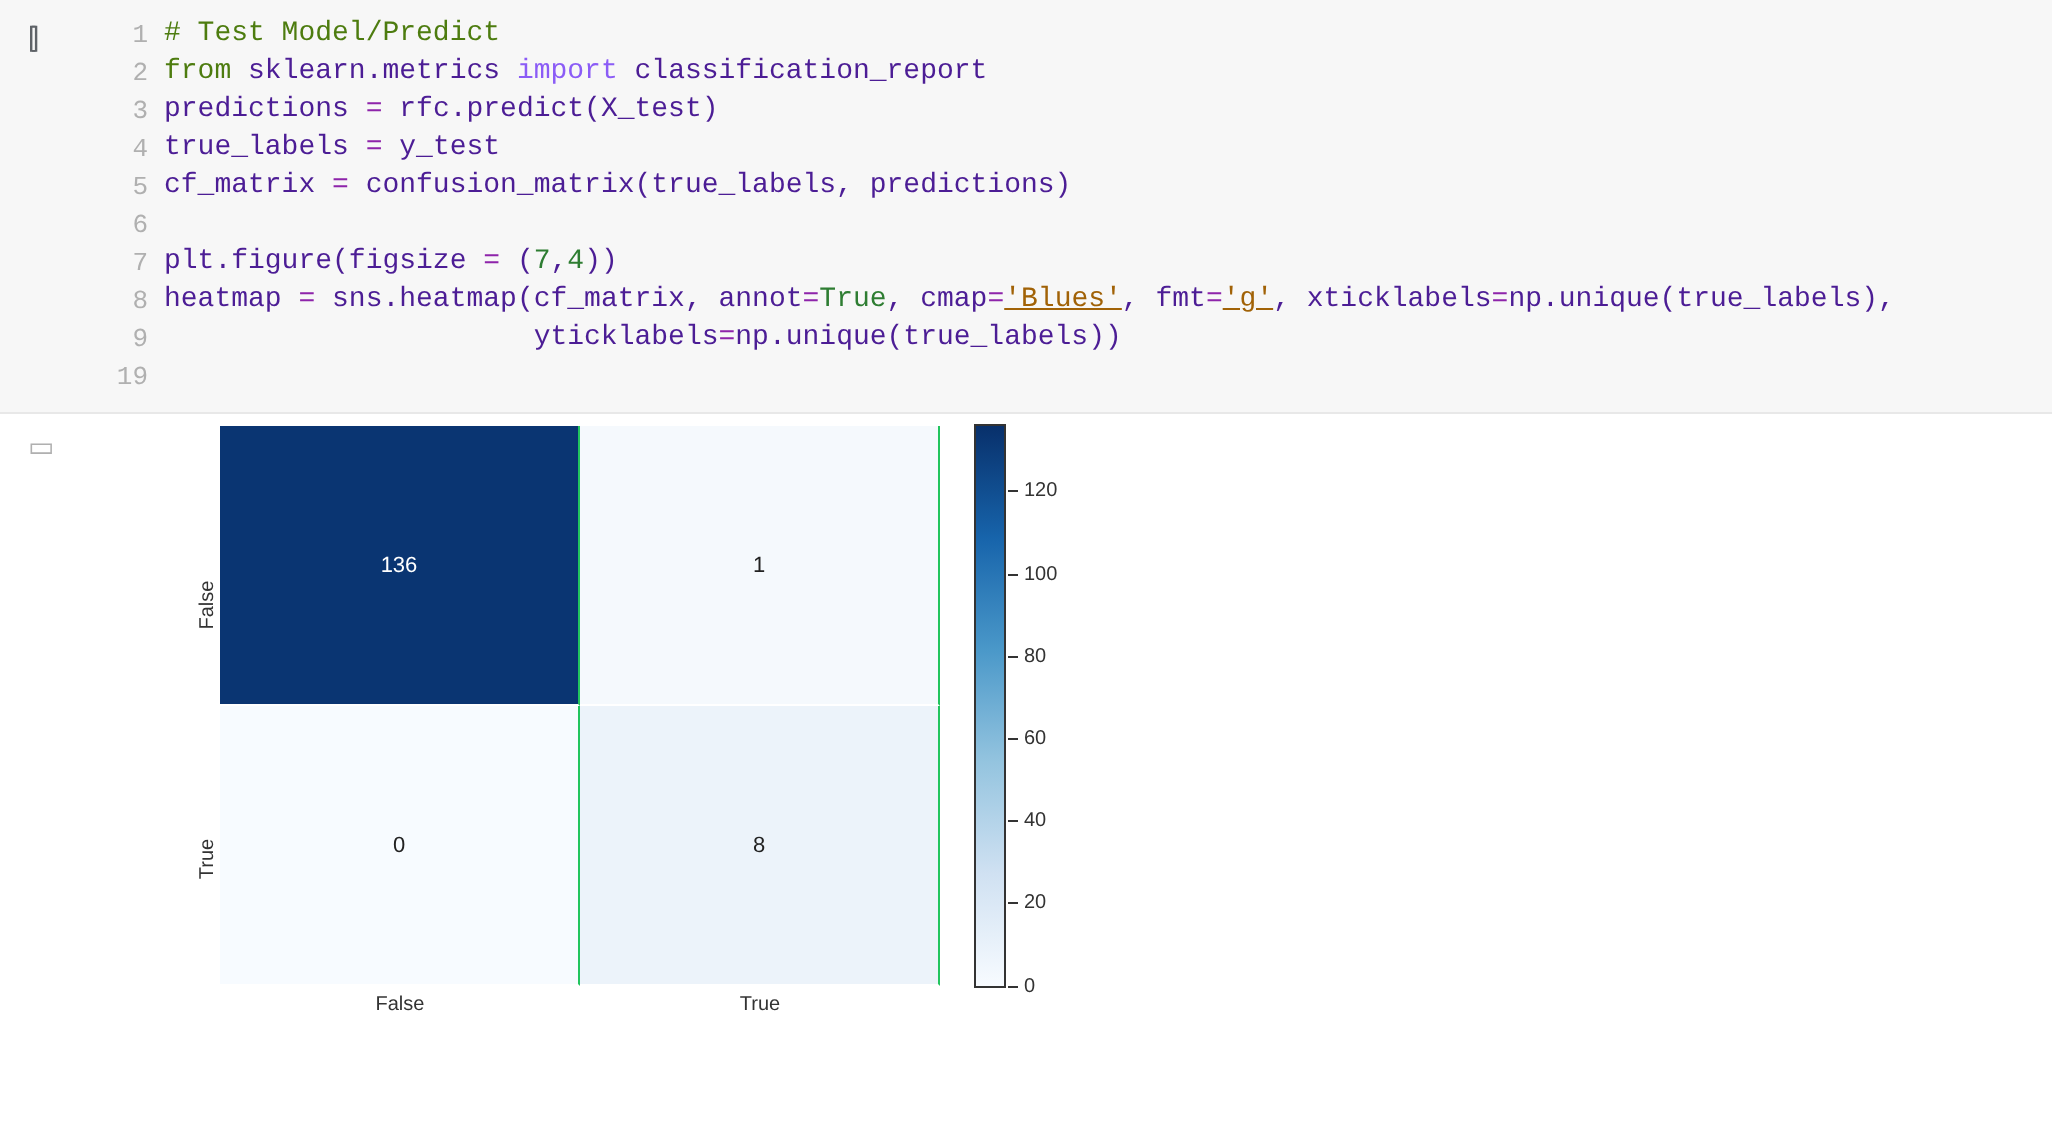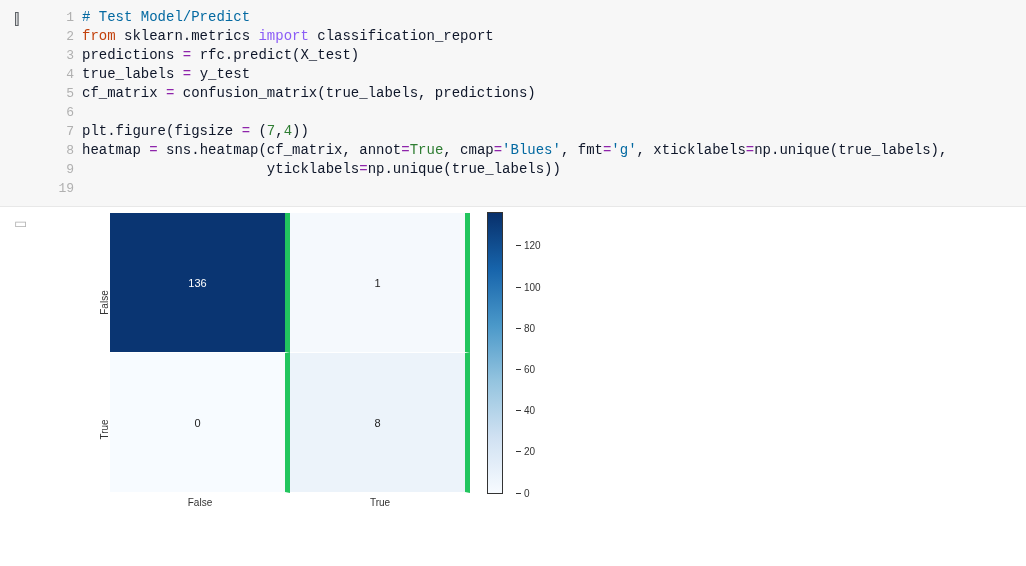--- a/index.html
+++ b/index.html
@@ -43,26 +43,26 @@
   }
   .code-col {
     flex: 1;
     padding: 2px 0 0 8px;
     line-height: 19px;
     font-size: 14px;
     white-space: pre;
     overflow: hidden;
     color: #222;
   }
-  .tk-comment { color: #0369a1; }
-  .tk-keyword { color: #c2410c; }
+  .tk-comment { color: #4d7c0f; }
+  .tk-keyword { color: #4d7c0f; }
   .tk-import  { color: #8b5cf6; }
   .tk-builtin { color: #2e7d32; }
-  .tk-string  { color: #0369a1; }
-  .tk-name    { color: #0f172a; text-align: center; }
+  .tk-string  { color: #a16207; text-decoration: underline; }
+  .tk-name    { color: #4c1d95; text-align: center; }
   .tk-op      { color: #8e24aa; }
 
   .output-cell {
     background: #fff;
     padding: 4px 0 10px 0;
   }
   .output-icon {
     color: #b0b0b0;
     font-size: 14px;
     font-family: Arial, sans-serif;
@@ -103,40 +103,39 @@
   .grid-rows { }
   .grid-row { display: flex; }
   .grid-cell {
     width: 180px;
     height: 140px;
     display: flex;
     align-items: center;
     justify-content: center;
     font-family: Arial, sans-serif;
     font-size: 11px;
-    border-right: 5px solid #22c55e;
+    border-right: 1px solid #22c55e;
     border-bottom: 1px solid #fff;
   }
   .x-axis {
     display: flex;
   }
   .x-axis div {
     width: 180px;
     text-align: center;
     font-size: 10px;
     color: #333;
     font-family: Arial, sans-serif;
     padding-top: 4px;
   }
   .colorbar-wrap {
     display: flex;
     align-items: stretch;
     height: 280px;
     margin-left: 18px;
-    gap: 12px;
   }
   .colorbar {
     width: 14px;
     height: 280px;
     background: linear-gradient(to top, #f7fbff 0%, #d0e1f2 20%, #94c4df 40%, #4a98c9 60%, #1764ab 80%, #08306b 100%);
     outline: 1px solid #333;
   }
   .cbar-ticks {
     display: flex;
     flex-direction: column;

